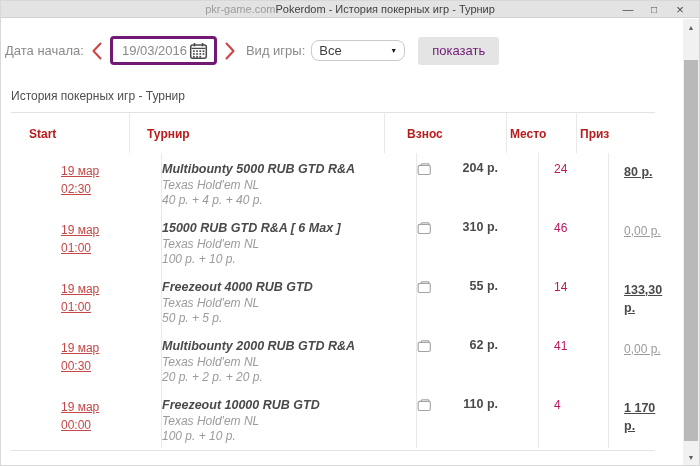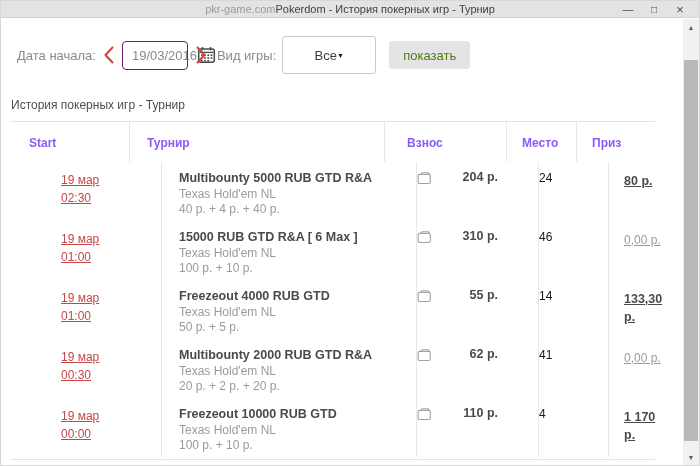--- a/index.html
+++ b/index.html
@@ -25,59 +25,59 @@
   .win-btn.close { font-size: 13px; }
   
   .scrollbar { position: absolute; top: 18px; right: 0; width: 16px; bottom: 0; background: #f1f1f1; }
   .sb-btn { position: absolute; left: 0; right: 0; height: 16px; display: flex; align-items: center; justify-content: center; font-size: 7px; color: #5f5f5f; }
   .sb-up { top: 0; }
   .sb-down { bottom: 0; }
   .sb-thumb { position: absolute; top: 41px; left: 1px; width: 14px; height: 381px; background: #b9b9b9; }
   
   .content { position: absolute; top: 18px; left: 0; right: 16px; bottom: 0; background: #fff; }
   
-  .toolbar { display: flex; align-items: center; margin: 17px 0 0 16px; font-size: 13px; color: #8a8a8a; }
+  .toolbar { display: flex; align-items: center; margin: 17px 0 0 4px; font-size: 13px; color: #8a8a8a; }
   .chev { display: flex; align-items: center; margin: 0 7px; cursor: pointer; }
   .date-box {
-    width: 66px; height: 29px; border: 1px solid #701a75; border-radius: 4px;
+    width: 107px; height: 29px; border: 3px solid #701a75; border-radius: 4px;
     display: flex; align-items: center; justify-content: space-between;
     padding: 0 6px 0 9px; color: #8a8a8a; background: #fff; font-size: 13px;
   }
   .gt-label { margin-left: 3px; }
   .select-box {
-    width: 94px; height: 38px; border: 1px solid #c9c9c9; border-radius: 3px;
-    display: flex; align-items: center; justify-content: center;
+    width: 94px; height: 21px; border: 1px solid #c9c9c9; border-radius: 8px;
+    display: flex; align-items: center; justify-content: space-between;
     padding: 0 7px; color: #3d3d3d; margin-left: 6px; background: #fff; font-size: 13px;
   }
   .select-arrow { font-size: 7px; color: #1a1a1a; }
   .show-btn {
     margin-left: 13px; height: 28px; padding: 0 14px;
     background: #e4e4e4; border: none; border-radius: 3px;
-    color: #4d7c0f; font-size: 13px; font-family: "Liberation Sans", sans-serif; cursor: pointer;
+    color: #701a75; font-size: 13px; font-family: "Liberation Sans", sans-serif; cursor: pointer;
   }
   
   .page-heading { margin: 24px 28px 0 10px; font-size: 12px; font-weight: 400; color: #4e4e4e; }
   .rule { border: none; border-top: 1px solid #e3e3e3; margin: 9px 28px 0 10px; }
   
   .htable { display: grid; grid-template-columns: 100px 255px 122px 70px 85px; margin: 0 0 0 28px; width: 632px; }
   .bl { border-left: 1px solid #e9e9e9; }
-  .hcell { font-size: 12px; font-weight: bold; color: #8b5cf6; padding: 14px 0 12px 0; }
+  .hcell { font-size: 12px; font-weight: bold; color: #b91c1c; padding: 14px 0 12px 0; }
   .hcell.pl17 { padding-left: 17px; }
   .hcell.pl22 { padding-left: 22px; }
-  .hcell.pl15 { padding-left: 15px; }
+  .hcell.pl15 { padding-left: 3px; }
   .cell { padding-top: 8px; padding-bottom: 4px; margin-left: 32px; }
   .c-start { padding-left: 0; }
   .start-link { color: #c64747; font-size: 12px; text-decoration: underline; cursor: pointer; }
-  .c-tour { padding-left: 17px; padding-right: 10px; }
+  .c-tour { padding-right: 10px; font-style: italic; }
   .t-name { font-size: 12.5px; font-weight: bold; color: #4a4a4a; line-height: 16px; margin-bottom: 1px; }
   .t-sub { font-size: 12px; color: #9b9b9b; line-height: 15px; }
   .c-buyin { display: flex; justify-content: space-between; align-items: flex-start; padding-right: 8px; }
   .wallet { display: inline-flex; margin-top: 1px; }
   .buyin-val { font-size: 12.5px; font-weight: bold; color: #4a4a4a; }
-  .c-place { padding-left: 0; font-size: 12px; color: #0f172a; padding-top: 9px; }
+  .c-place { padding-left: 15px; font-size: 12px; color: #be185d; padding-top: 9px; }
   .c-prize { padding-left: 15px; padding-top: 9px; }
   .prize-val { font-size: 12px; color: #9b9b9b; text-decoration: underline; }
   .prize-val.bold-prize { font-weight: bold; color: #4a4a4a; font-size: 12.5px; }
   .bottom-rule { margin-top: 2px; }
 </style>
 </head>
 <body>
 
 <div class="titlebar">
   <span class="site">pkr-game.com</span>

